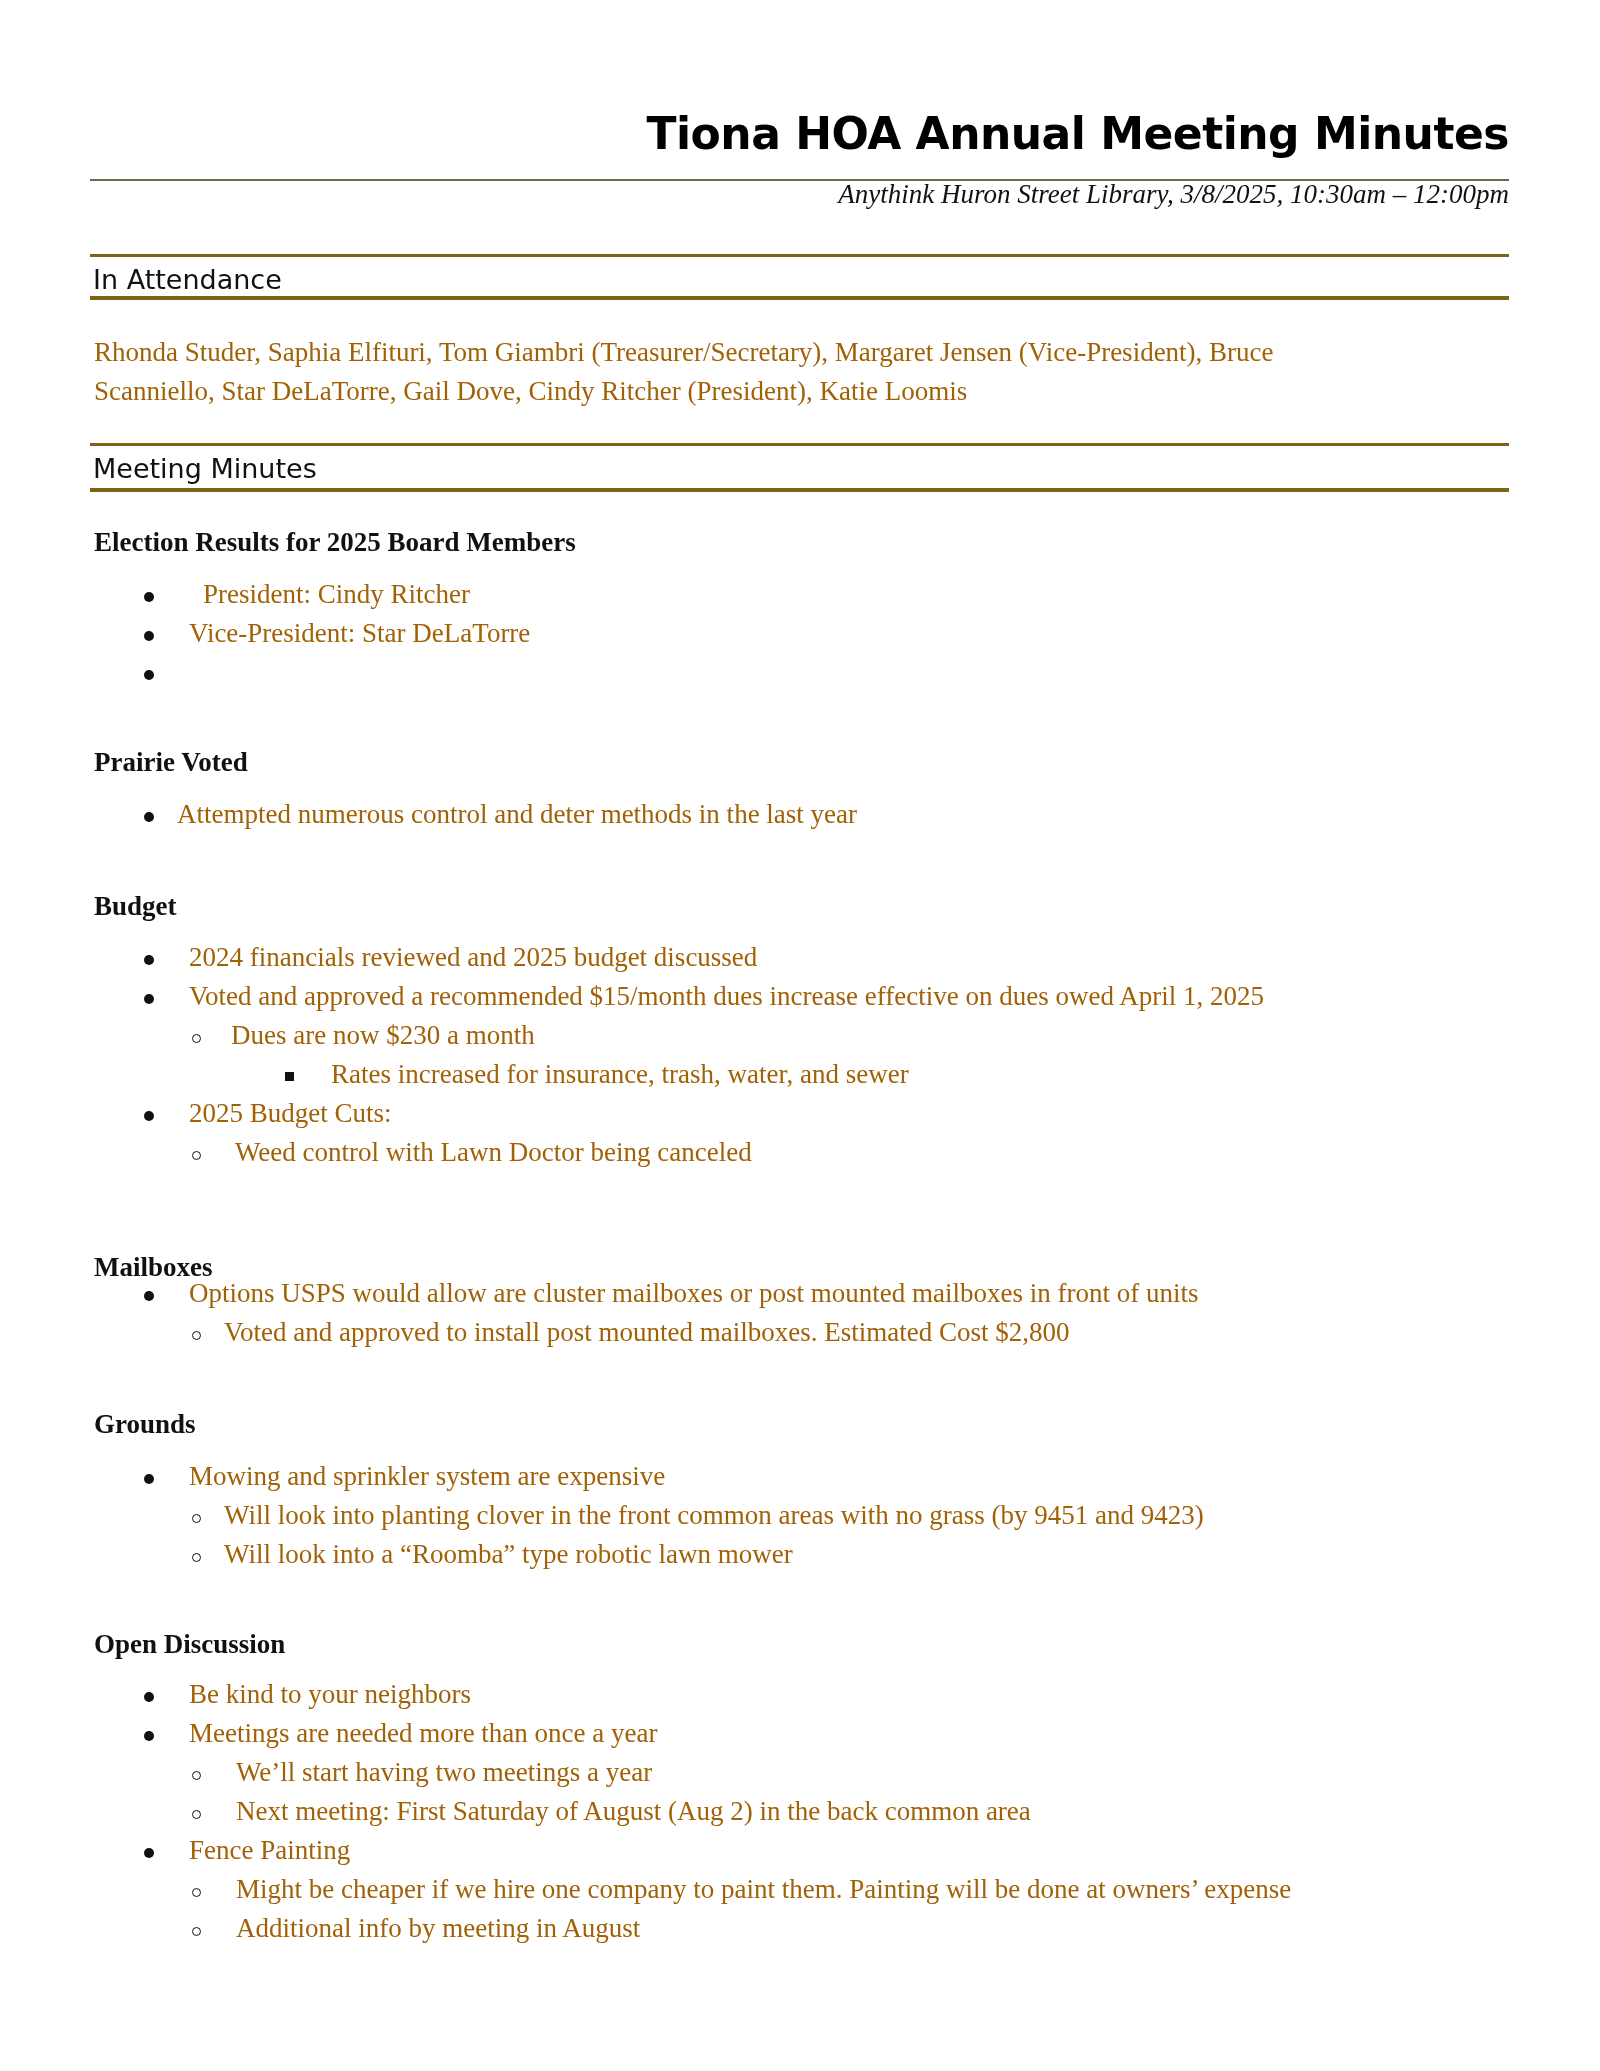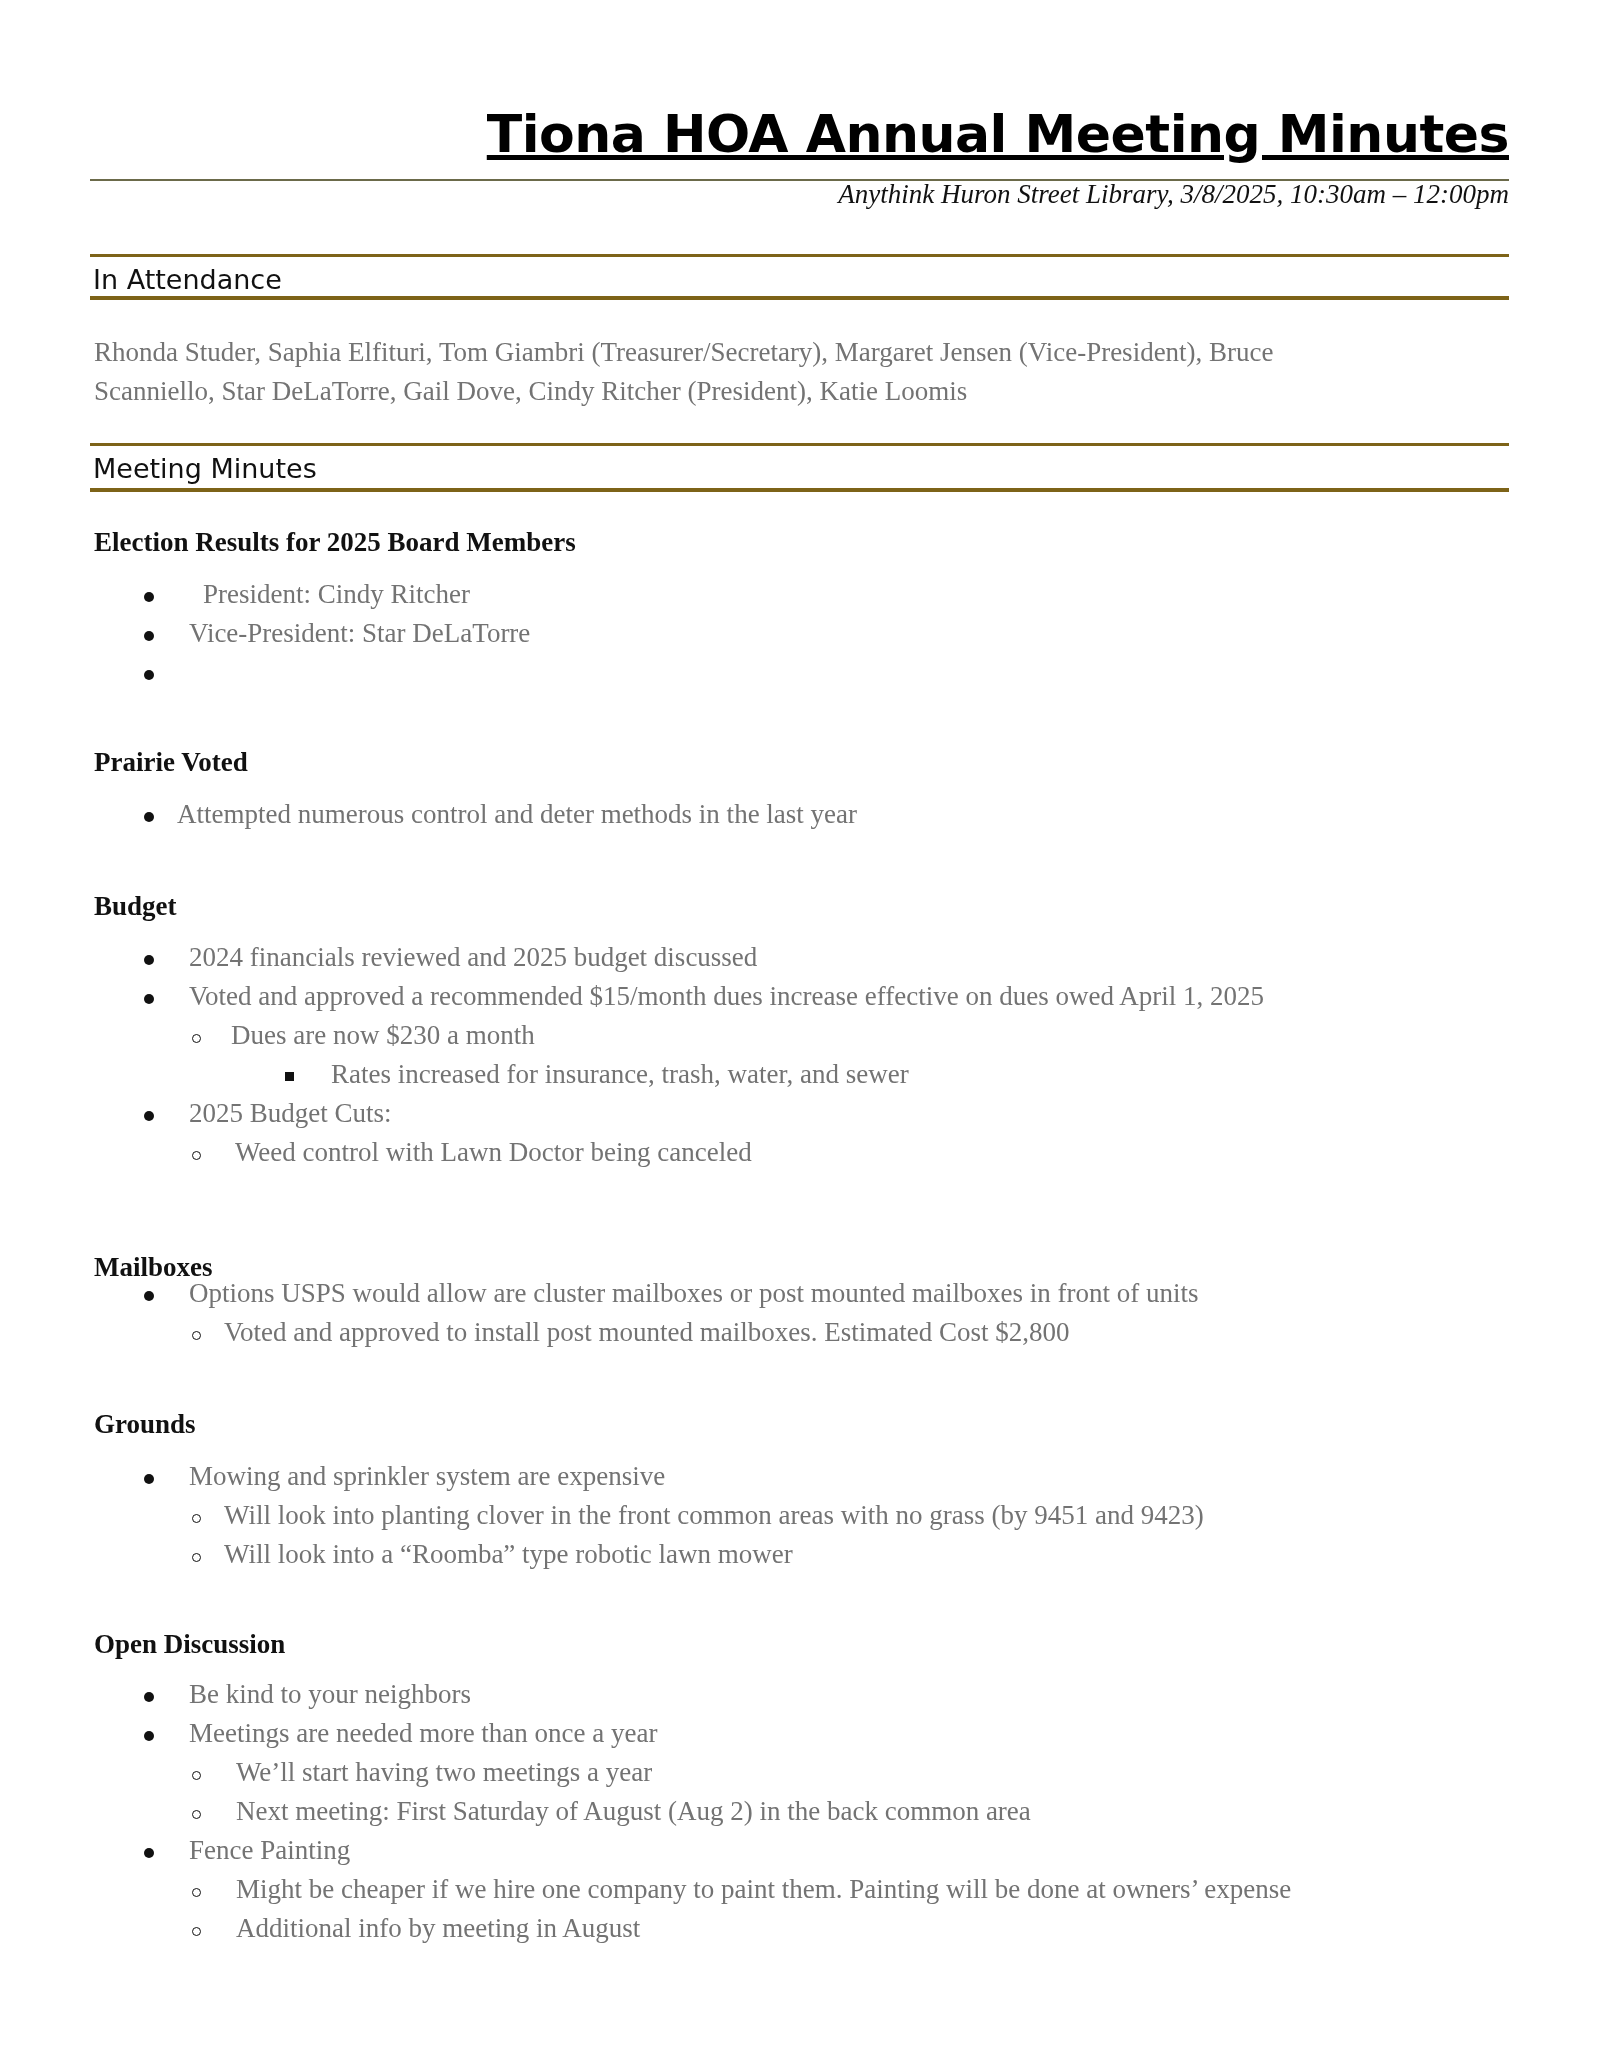--- a/index.html
+++ b/index.html
@@ -1,26 +1,26 @@
 <!DOCTYPE html>
 <html><head>
 <meta charset="utf-8">
 <style>
   html, body { margin: 0; padding: 0; background: #ffffff; }
   body { width: 1600px; height: 2071px; position: relative; overflow: hidden; color: #111111; }
   .page { position: absolute; left: 0; top: 0; width: 1600px; height: 2071px; background: #ffffff; }
   .abs { position: absolute; white-space: nowrap; }
-  .title { right: 91px; top: 106px; font-family: "DejaVu Sans", sans-serif; font-weight: bold; font-size: 52px; line-height: 56px; letter-spacing: -0.5px; color: #000; text-decoration: underline; }
+  .title { right: 91px; top: 106px; font-family: "DejaVu Sans", sans-serif; font-weight: bold; font-size: 44px; line-height: 56px; letter-spacing: -0.5px; color: #000; }
   .subtitle { right: 91px; top: 176px; font-family: "Liberation Serif", serif; font-style: italic; font-size: 27px; line-height: 36px; color: #111; }
   .rule { position: absolute; left: 90px; width: 1419px; }
   .rule.thin { height: 2px; background: #6b6a4a; }
   .rule.thick { height: 3px; background: #7d6318; }
   .rule.thicker { height: 4px; background: #7d6318; }
   .sect { left: 93px; font-family: "DejaVu Sans", sans-serif; font-size: 27px; line-height: 36px; color: #111; }
-  .body { font-family: "Liberation Serif", serif; font-size: 27px; line-height: 39px; color: #737373; }
+  .body { font-family: "Liberation Serif", serif; font-size: 27px; line-height: 39px; color: #a16207; }
   .heading { left: 94px; font-family: "Liberation Serif", serif; font-weight: bold; font-size: 27px; line-height: 39px; color: #111; }
   .bullet { position: absolute; width: 10px; height: 10px; border-radius: 50%; background: #111; }
   .circle { position: absolute; width: 9px; height: 9px; border-radius: 50%; border: 1.5px solid #111; box-sizing: border-box; background: transparent; }
   .square { position: absolute; width: 9px; height: 9px; background: #111; }
 </style>
 </head>
 <body>
 
 <div class="page">
 

